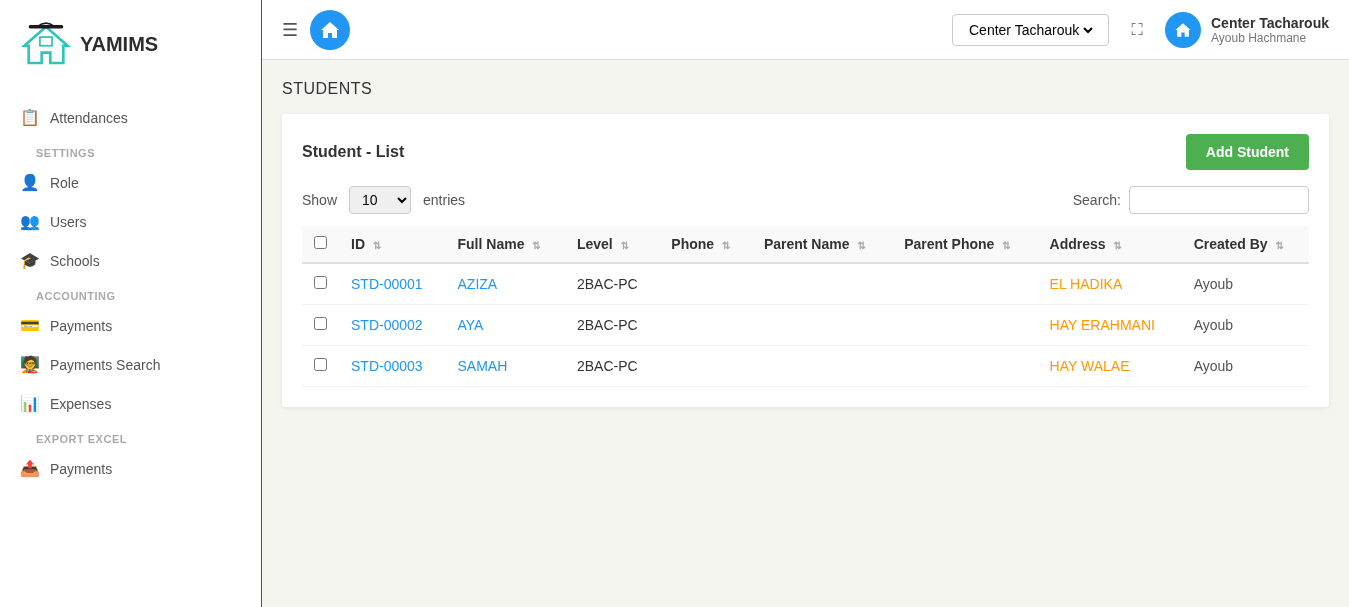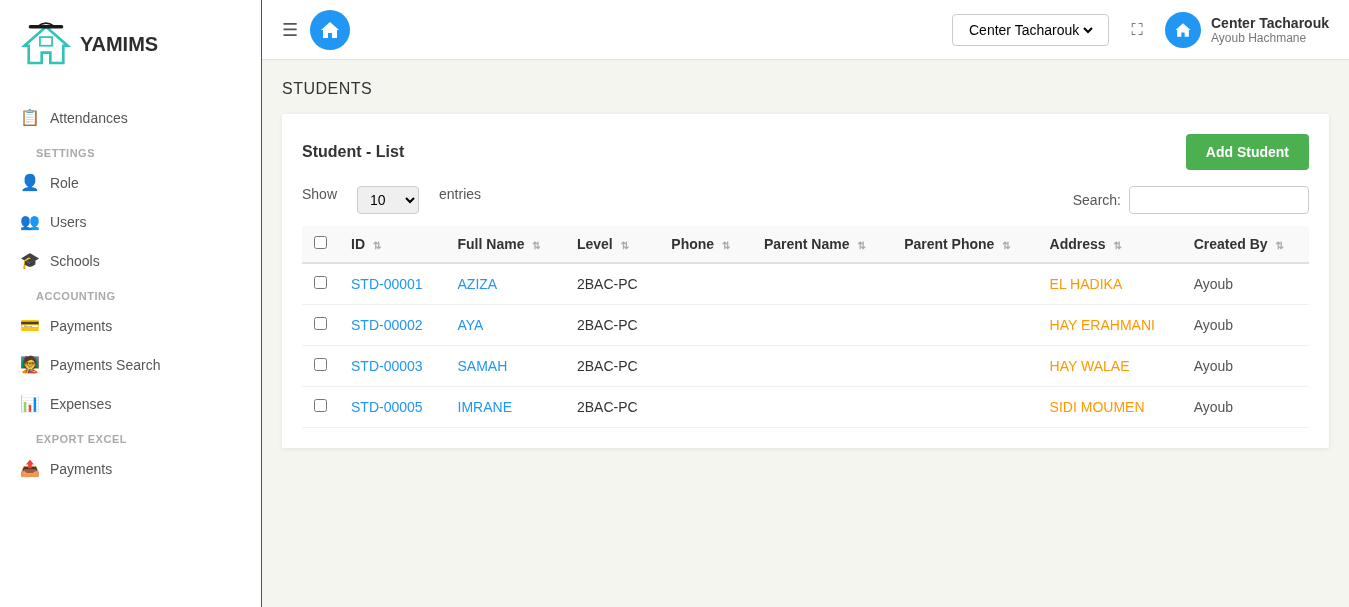--- a/index.html
+++ b/index.html
@@ -182,22 +182,22 @@
 
     
     .table-controls {
       display: flex;
       align-items: center;
       justify-content: space-between;
       margin-bottom: 12px;
     }
     .show-entries {
       display: flex;
-      align-items: flex-start;
-      gap: 20px;
+      align-items: center;
+      gap: 12px;
       font-size: 14px;
       color: #555;
     }
     .show-entries select {
       border: 1px solid #ccc;
       border-radius: 4px;
       padding: 4px 8px;
       font-size: 14px;
       outline: none;
     }
@@ -439,30 +439,17 @@
     </td>
     <td class="id-cell">STD-00003</td>
     <td class="name-cell">SAMAH</td>
     <td>2BAC-PC</td>
     <td></td>
     <td></td>
     <td></td>
     <td class="address-cell">HAY WALAE</td>
     <td class="created-cell">Ayoub</td>
   </tr>
-            <tr>
-    <td class="checkbox-cell">
-      <input type="checkbox" style="">
-    </td>
-    <td class="id-cell">STD-00005</td>
-    <td class="name-cell">IMRANE</td>
-    <td>2BAC-PC</td>
-    <td></td>
-    <td></td>
-    <td></td>
-    <td class="address-cell">SIDI MOUMEN</td>
-    <td class="created-cell">Ayoub</td>
-  </tr>
           </tbody>
       </table>
     </div>
   </div>
 </div>
 
 </body></html>

